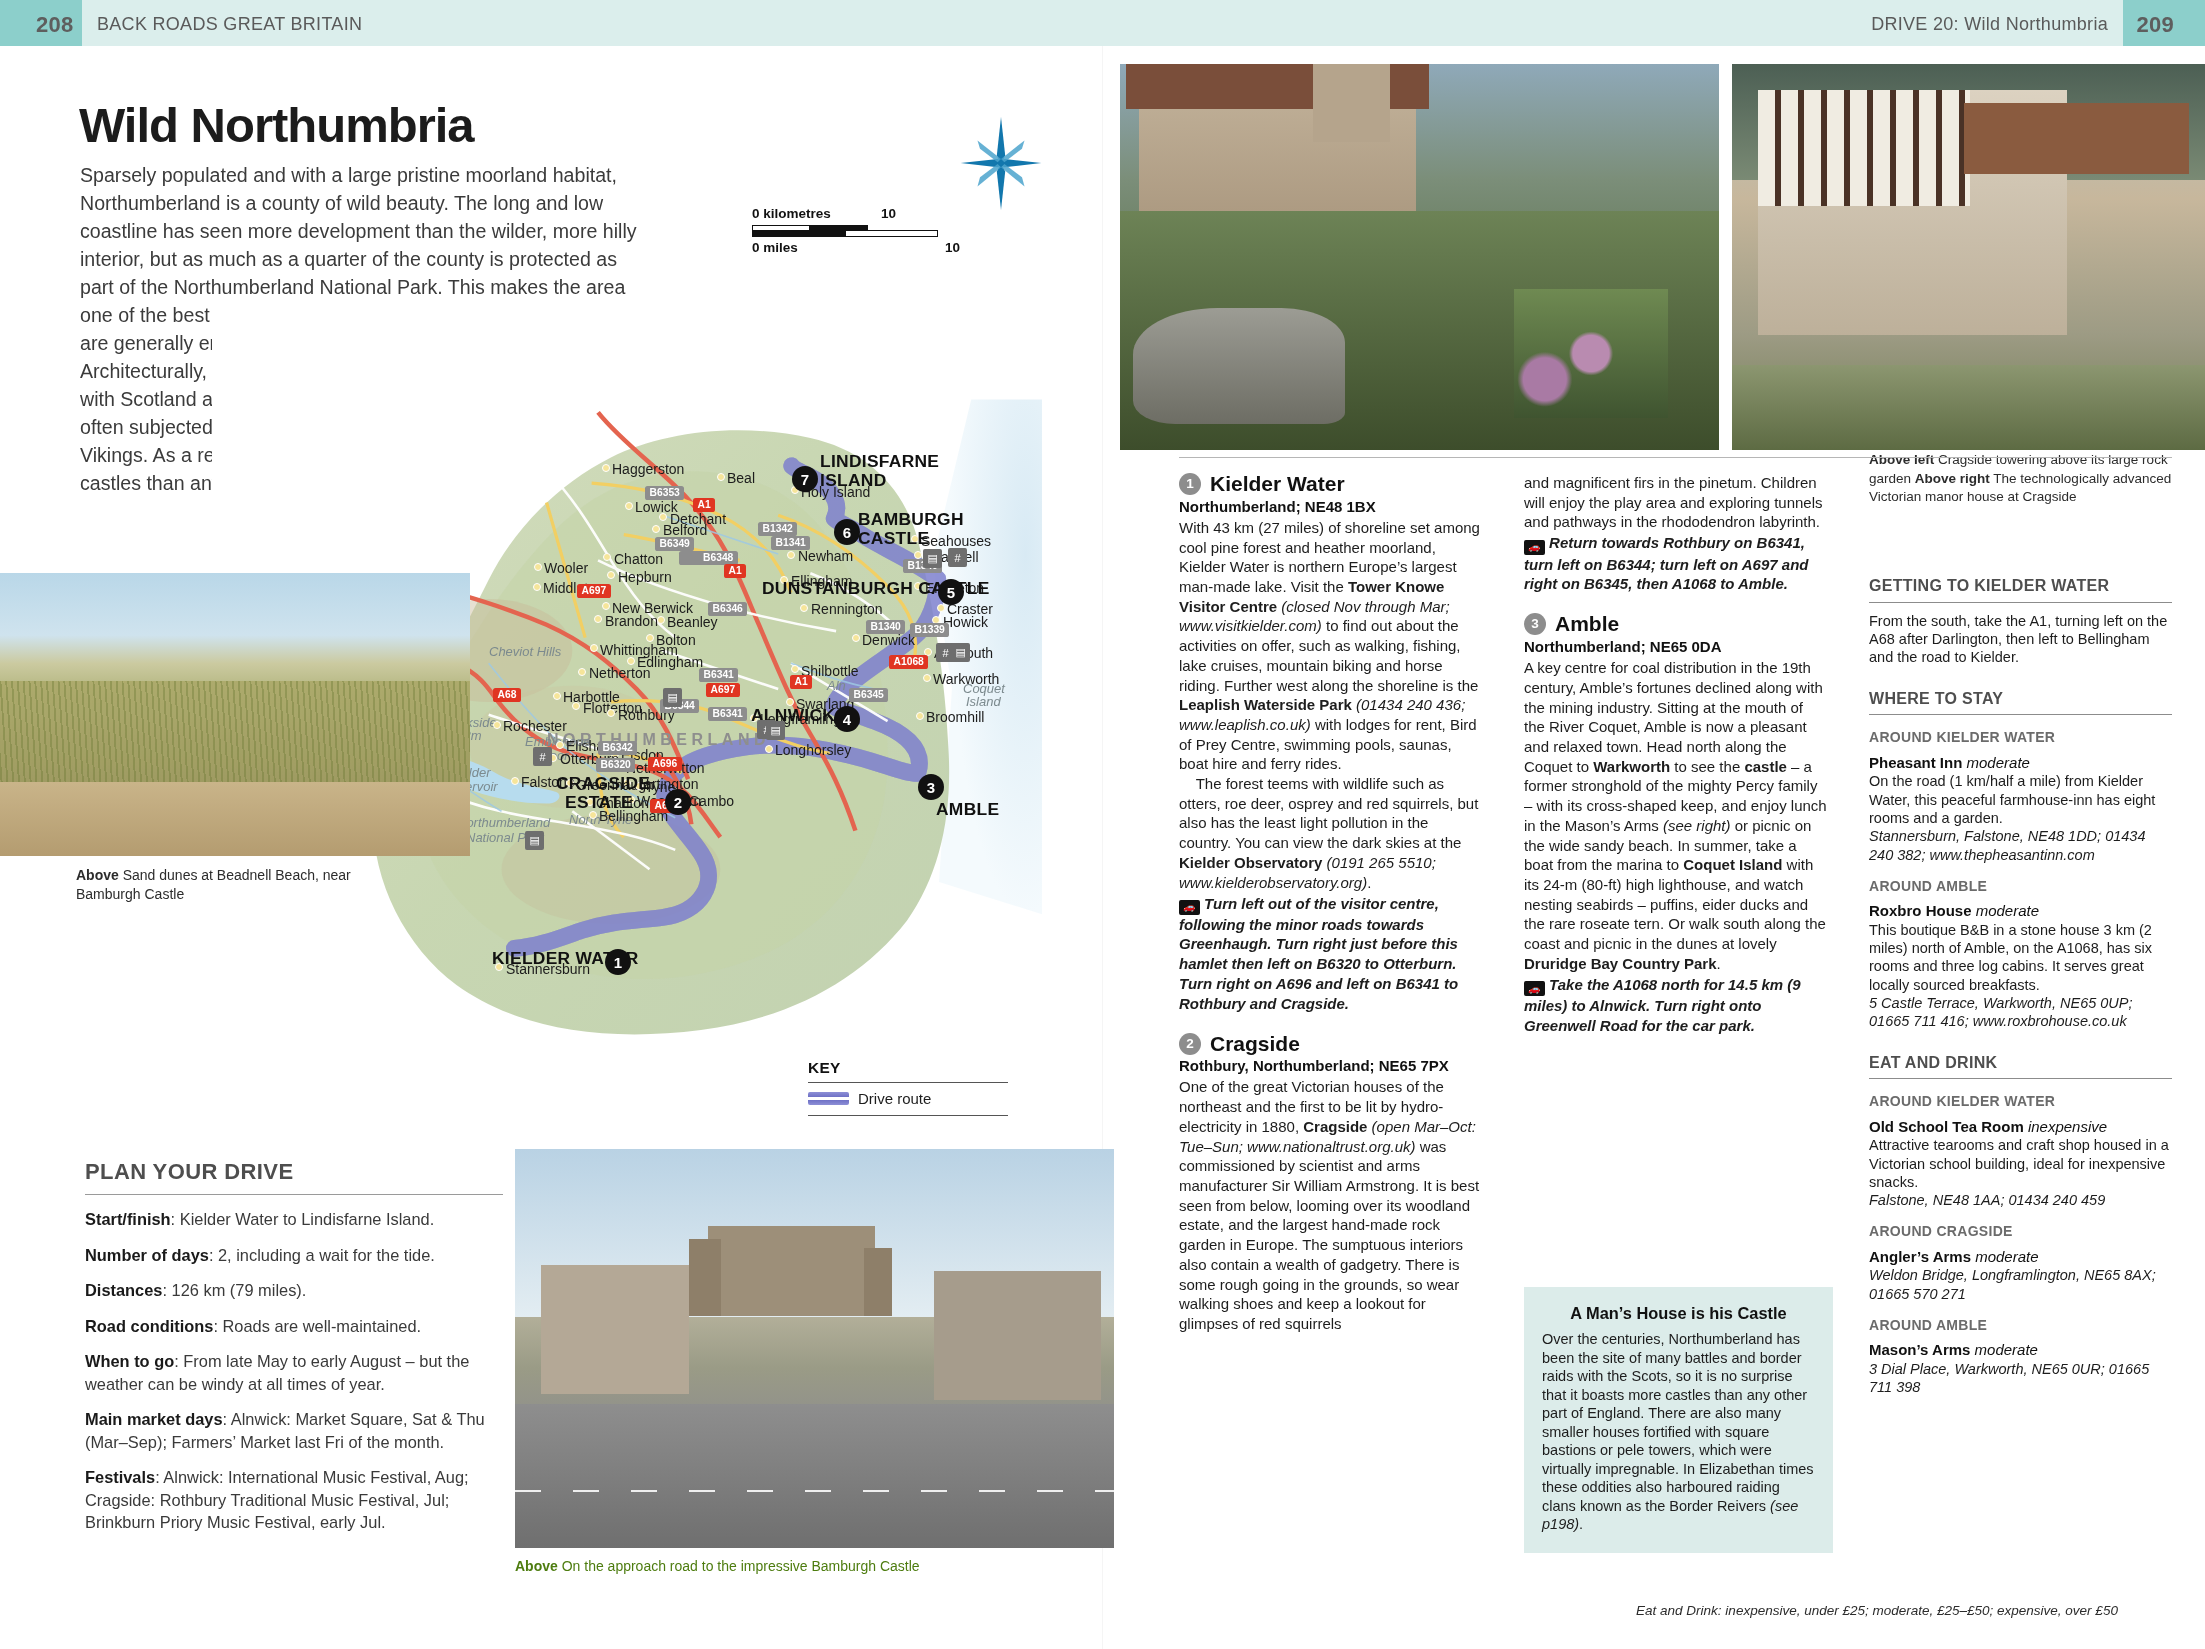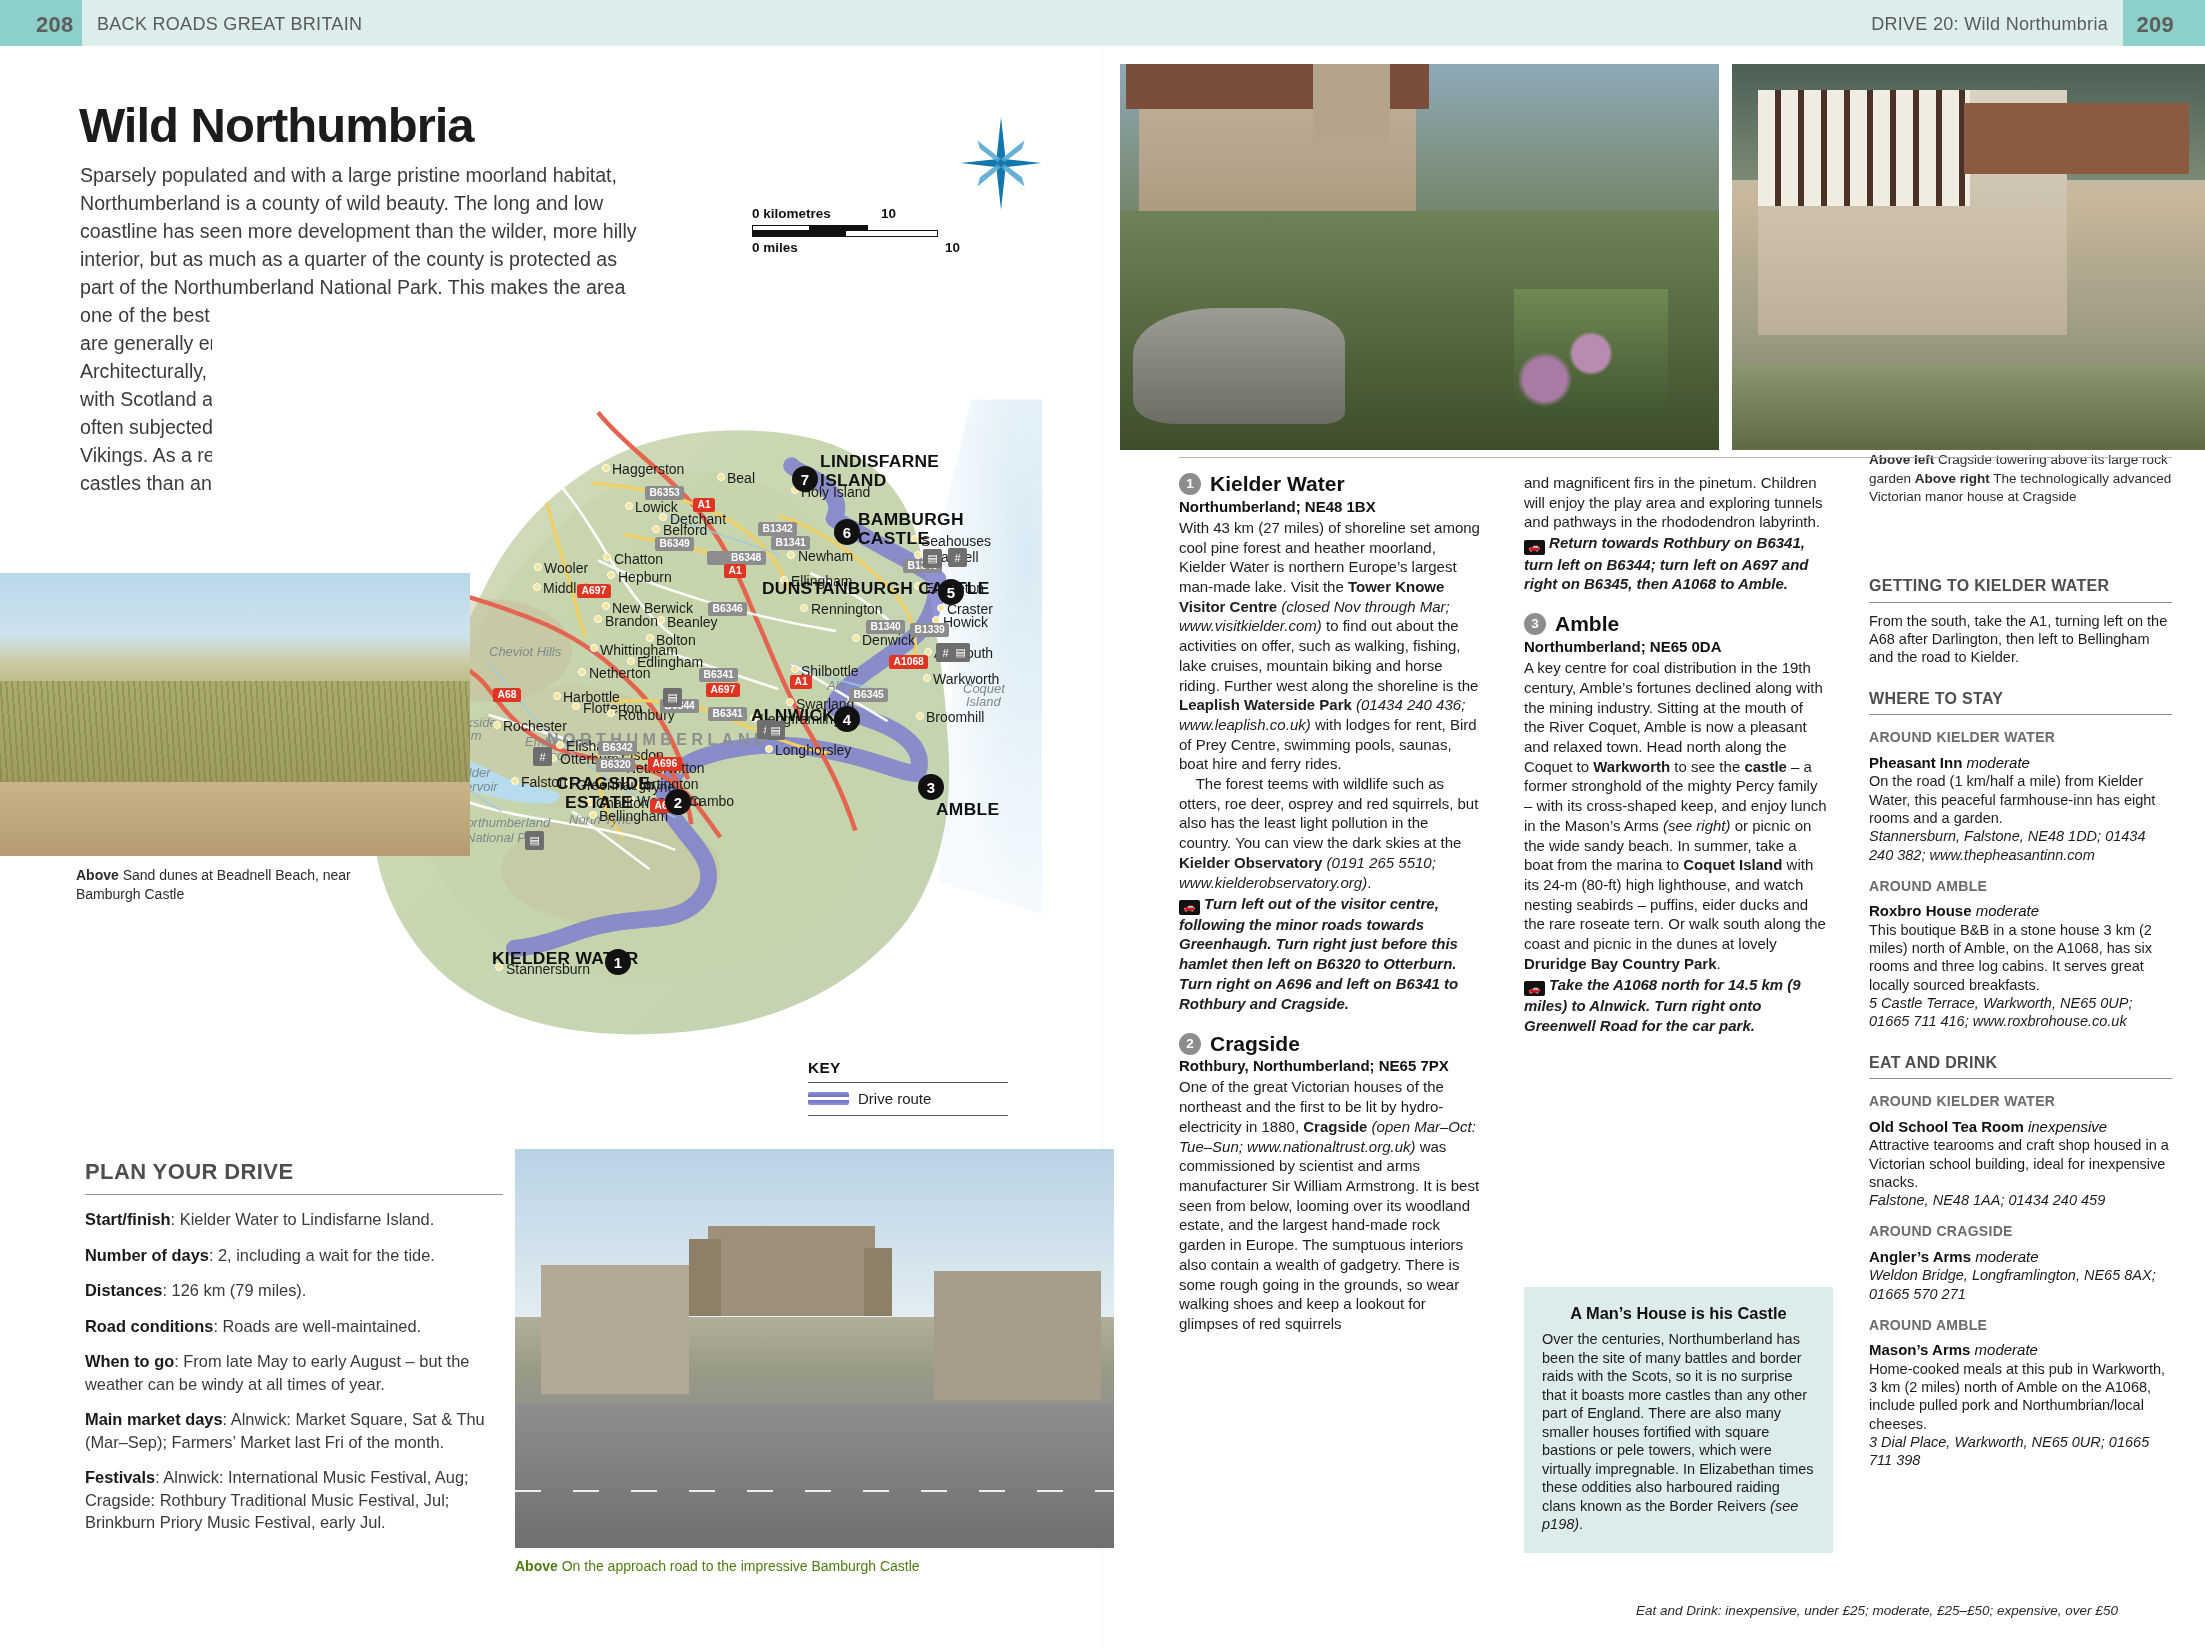--- a/index.html
+++ b/index.html
@@ -529,21 +529,21 @@
         <div class="mlabel big" style="left: 539px; top: 402px;">ALNWICK</div>
         <div class="mlabel big" style="left: 344px; top: 470px;">CRAGSIDE</div>
         <div class="mlabel big" style="left: 353px; top: 489px;">ESTATE</div>
         <div class="mlabel big" style="left: 724px; top: 496px;">AMBLE</div>
         <div class="mlabel big" style="left: 280px; top: 645px;">KIELDER WATER</div>
         <div class="road-shield" style="left: 433px; top: 183px;">B6353</div>
         <div class="road-shield red" style="left: 481px; top: 195px;">A1</div>
         <div class="road-shield" style="left: 546px; top: 219px;">B1342</div>
         <div class="road-shield" style="left: 443px; top: 234px;">B6349</div>
         <div class="road-shield" style="left: 559px; top: 233px;">B1341</div>
-        <div class="road-shield" style="left: 495px; top: 248px; padding-left: 24px;">B6348</div>
+        <div class="road-shield" style="left: 467px; top: 248px; padding-left: 24px;">B6348</div>
         <div class="road-shield red" style="left: 512px; top: 261px;">A1</div>
         <div class="road-shield" style="left: 691px; top: 256px;">B1340</div>
         <div class="road-shield red" style="left: 365px; top: 281px;">A697</div>
         <div class="road-shield" style="left: 496px; top: 299px;">B6346</div>
         <div class="road-shield" style="left: 654px; top: 317px;">B1340</div>
         <div class="road-shield" style="left: 698px; top: 320px;">B1339</div>
         <div class="road-shield red" style="left: 677px; top: 352px;">A1068</div>
         <div class="road-shield" style="left: 487px; top: 365px;">B6341</div>
         <div class="road-shield red" style="left: 578px; top: 372px;">A1</div>
         <div class="road-shield red" style="left: 494px; top: 380px;">A697</div>
@@ -694,21 +694,20 @@
       <div class="sidebar-rule"></div>
       <div class="sub-head">AROUND KIELDER WATER</div>
       <div class="listing-name">Old School Tea Room <span class="price">inexpensive</span></div>
       <div class="listing-desc">Attractive tearooms and craft shop housed in a Victorian school building, ideal for inexpensive snacks.</div>
       <div class="listing-addr">Falstone, NE48 1AA;  01434 240 459</div>
       <div class="sub-head">AROUND CRAGSIDE</div>
       <div class="listing-name">Angler’s Arms <span class="price">moderate</span></div>
       <div class="listing-addr">Weldon Bridge, Longframlington, NE65 8AX; 01665 570 271</div>
       <div class="sub-head">AROUND AMBLE</div>
       <div class="listing-name">Mason’s Arms <span class="price">moderate</span></div>
-      <div class="listing-desc">Home-cooked meals at this pub in Warkworth, 3 km (2 miles) north of Amble on the A1068, include pulled pork and Northumbrian/local cheeses.</div>
       <div class="listing-addr">3 Dial Place, Warkworth, NE65 0UR; 01665 711 398</div>
     </div>
 
   <div class="feature-box">
     <div class="feature-title">A Man’s House is his Castle</div>
     <div class="feature-body" id="feature-body">Over the centuries, Northumberland has been the site of many battles and border raids with the Scots, so it is no surprise that it boasts more castles than any other part of England. There are also many smaller houses fortified with square bastions or pele towers, which were virtually impregnable. In Elizabethan times these oddities also harboured raiding clans known as the Border Reivers <span class="ital">(see p198)</span>.</div>
   </div>
 
   <div class="footer-note">Eat and Drink: inexpensive, under £25; moderate, £25–£50; expensive, over £50</div>
 

